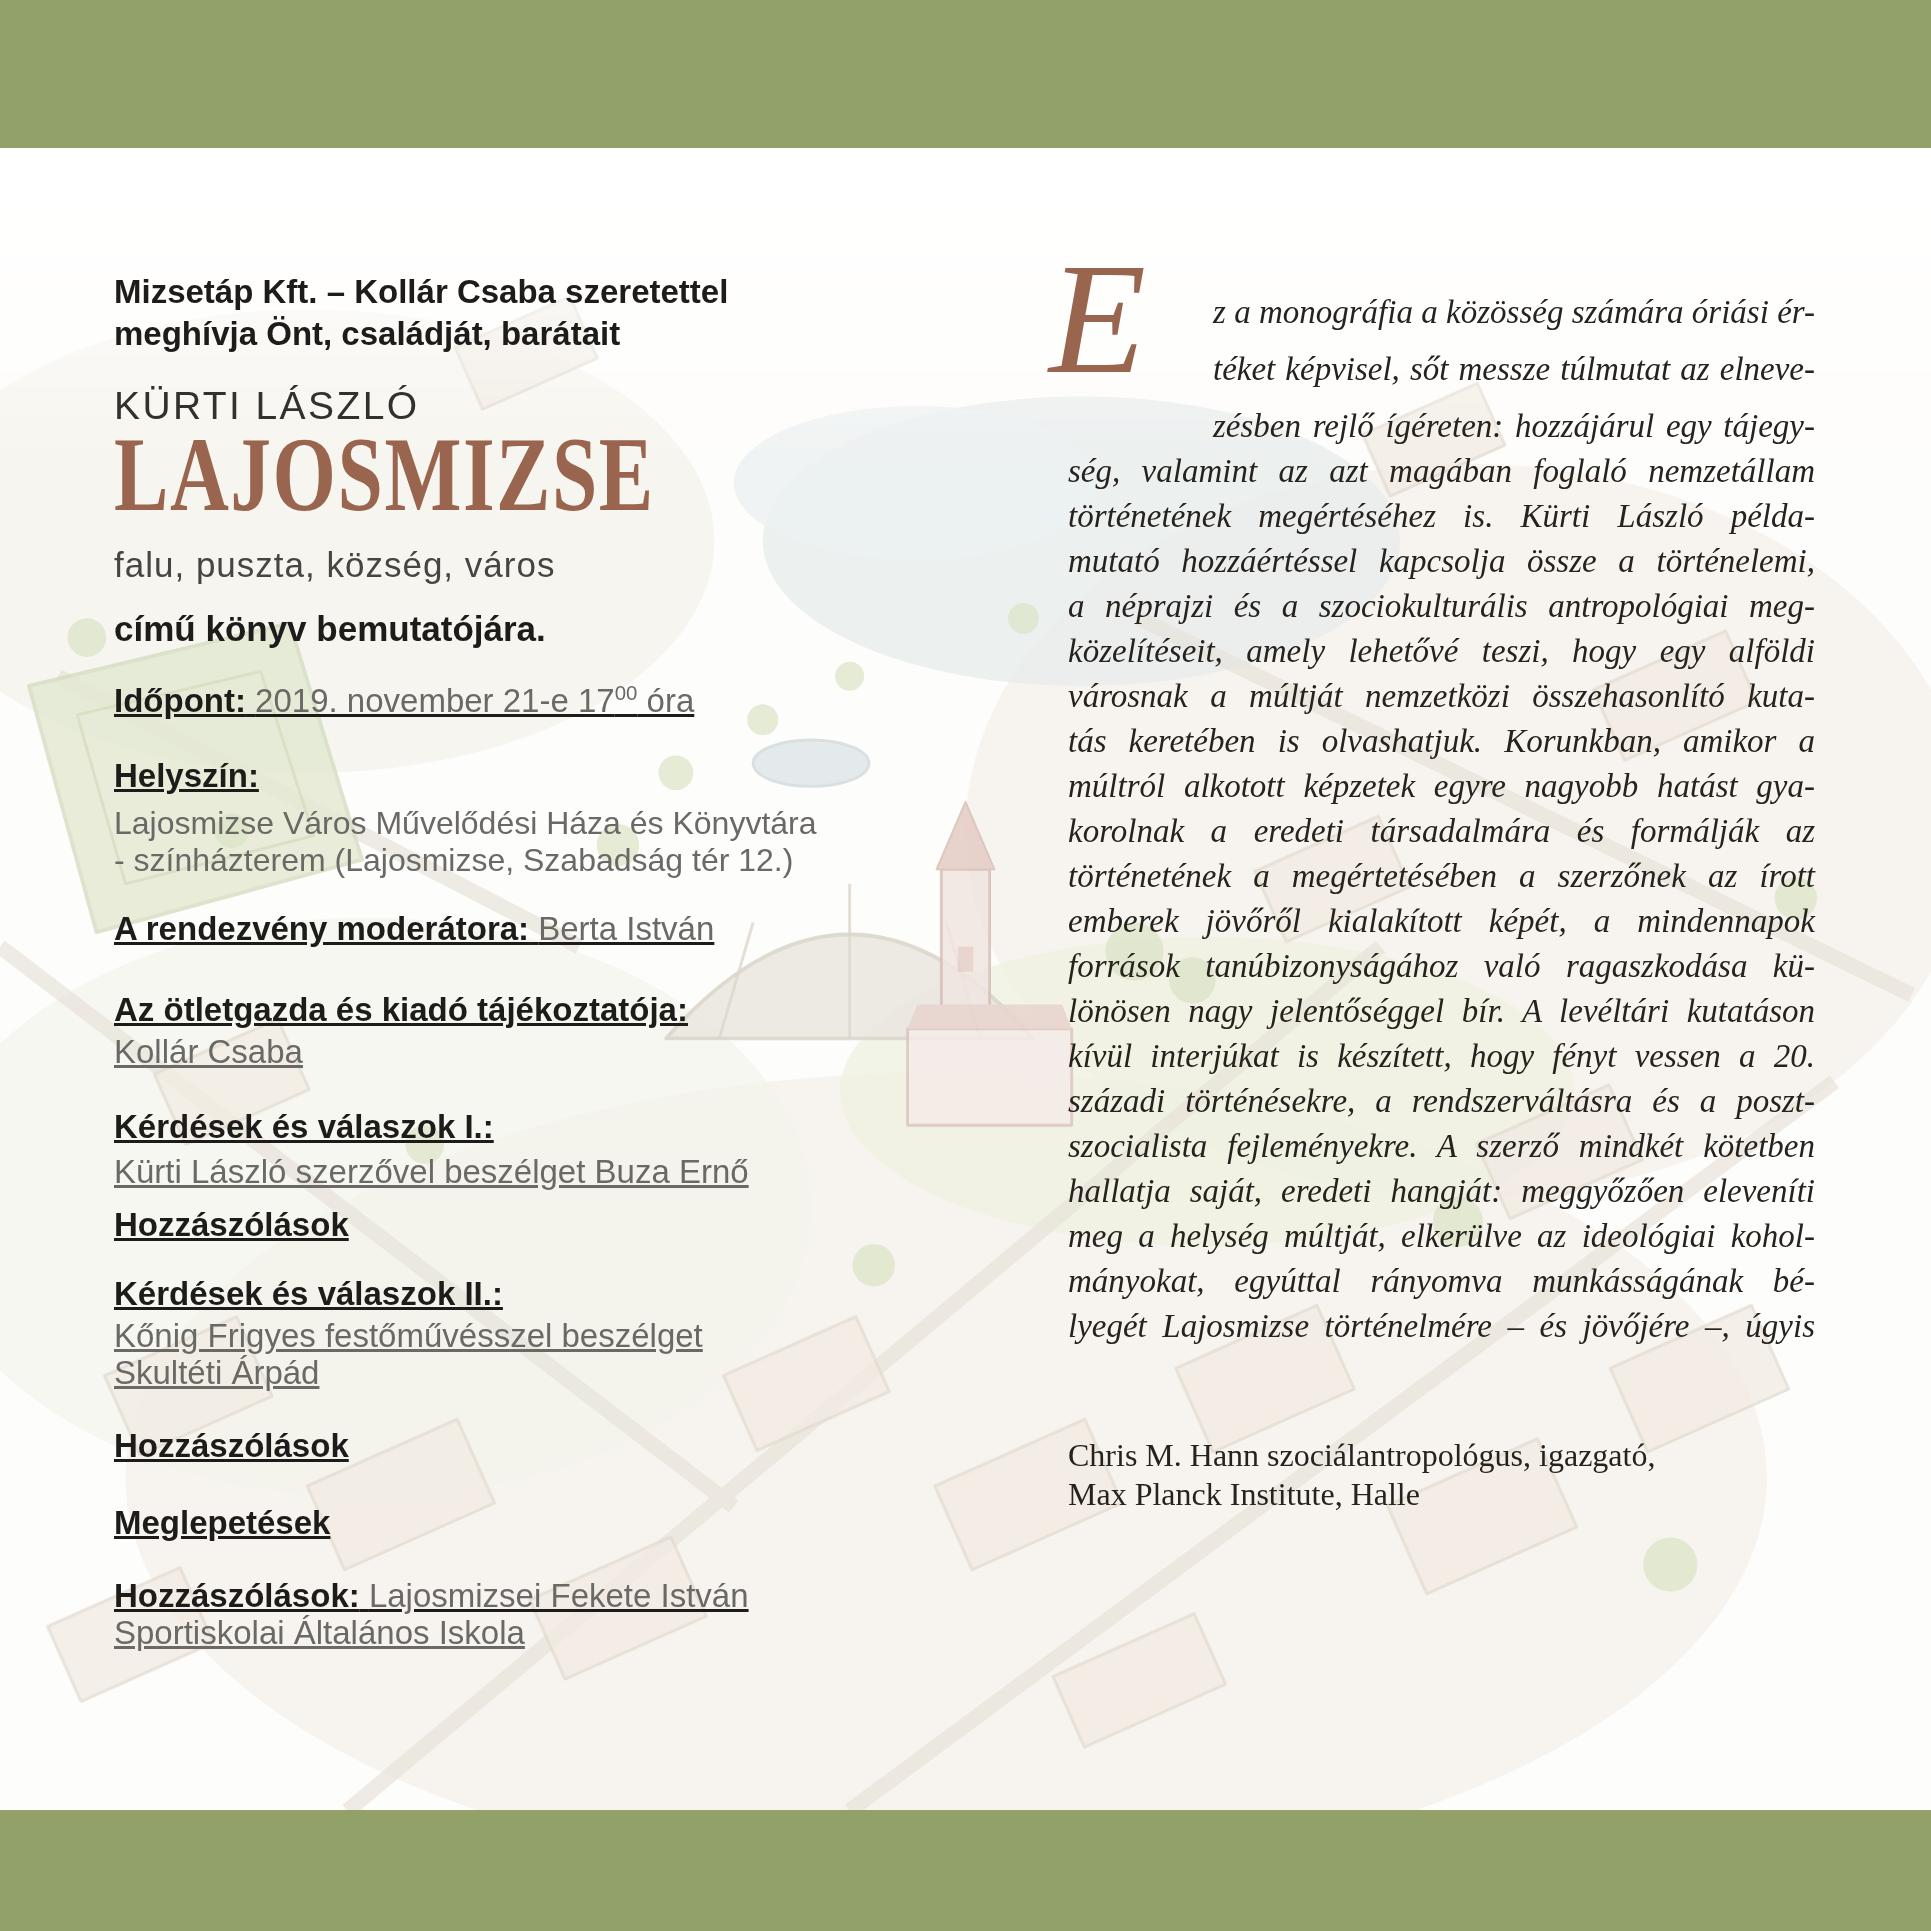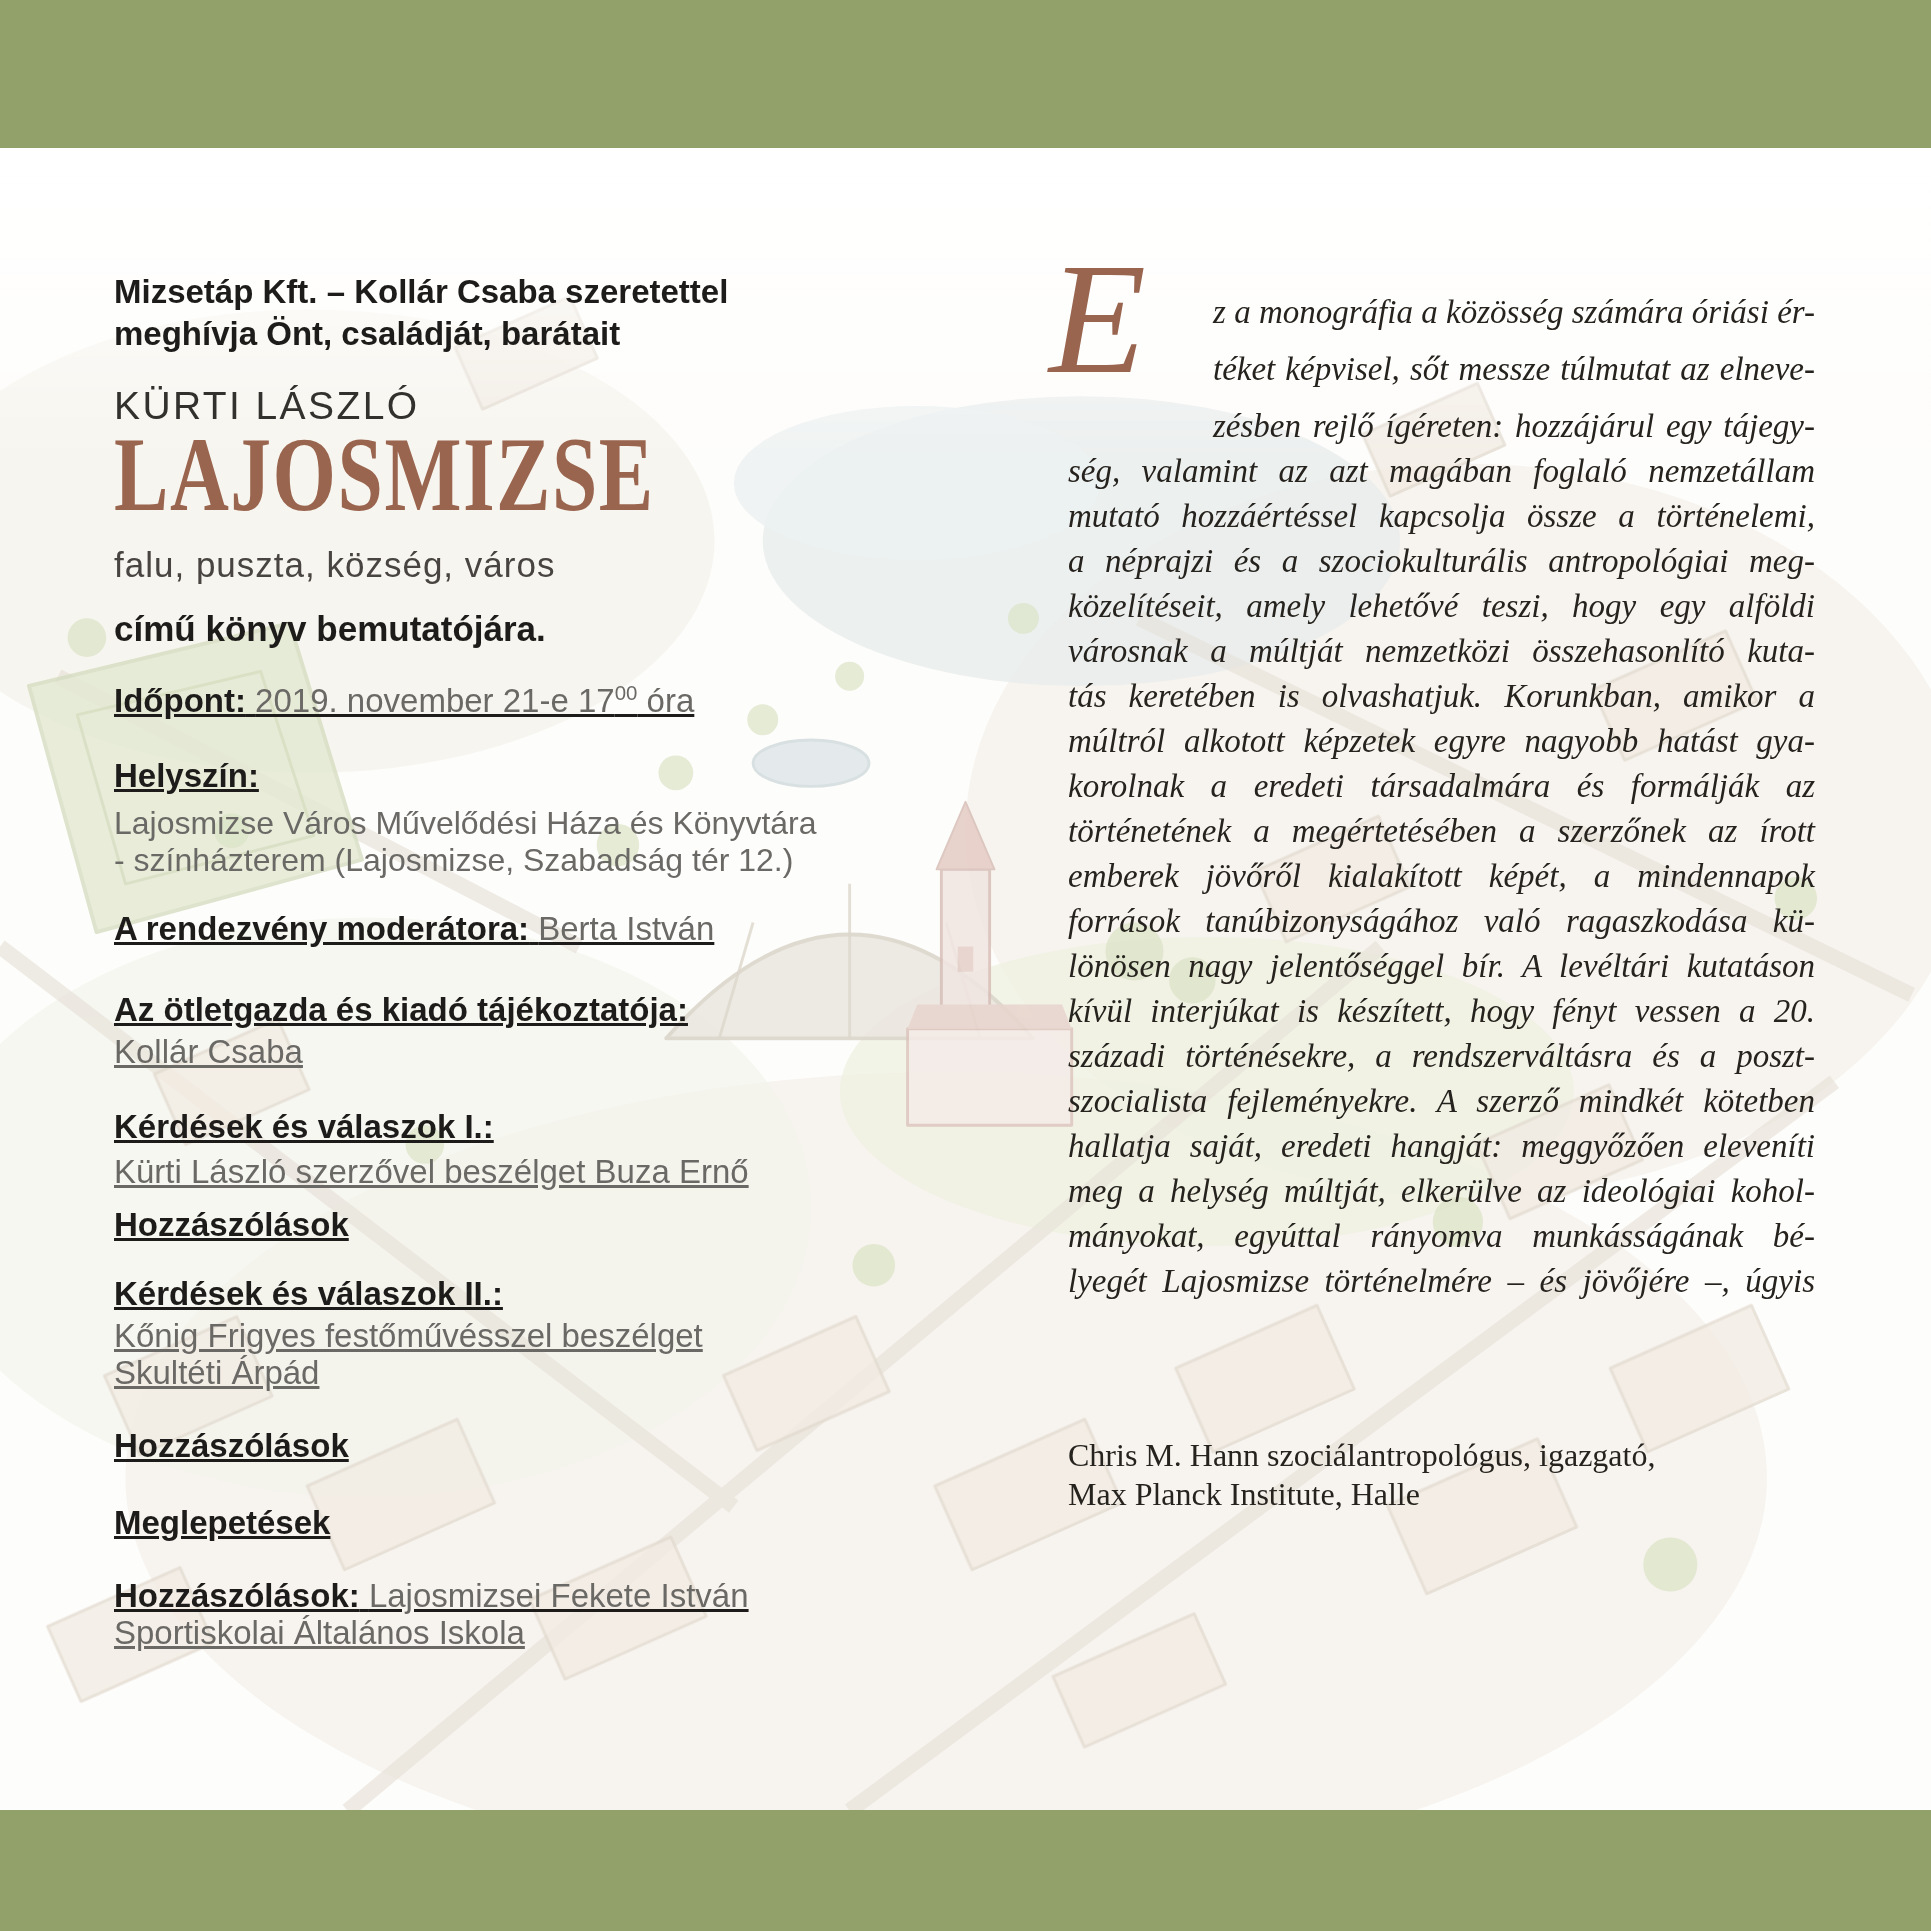--- a/index.html
+++ b/index.html
@@ -180,20 +180,21 @@
   </div>
   <div class="blk line34 v" style="top:1616px">Sportiskolai Általános Iskola</div>
 
   <div class="dropcap">E</div>
 
   <div class="quote">
     <div class="q-line q-ind">z a monográfia a közösség számára óriási ér-</div>
     <div class="q-line q-ind">téket képvisel, sőt messze túlmutat az elneve-</div>
     <div class="q-line q-ind">zésben rejlő ígéreten: hozzájárul egy tájegy-</div>
     <div class="q-line">ség, valamint az azt magában foglaló nemzetállam</div>
+    <div class="q-line">történetének megértéséhez is. Kürti László példa-</div>
     <div class="q-line">mutató hozzáértéssel kapcsolja össze a történelemi,</div>
     <div class="q-line">a néprajzi és a szociokulturális antropológiai meg-</div>
     <div class="q-line">közelítéseit, amely lehetővé teszi, hogy egy alföldi</div>
     <div class="q-line">városnak a múltját nemzetközi összehasonlító kuta-</div>
     <div class="q-line">tás keretében is olvashatjuk. Korunkban, amikor a</div>
     <div class="q-line">múltról alkotott képzetek egyre nagyobb hatást gya-</div>
     <div class="q-line">korolnak a eredeti társadalmára és formálják az</div>
     <div class="q-line">történetének a megértetésében a szerzőnek az írott</div>
     <div class="q-line">emberek jövőről kialakított képét, a mindennapok</div>
     <div class="q-line">források tanúbizonyságához való ragaszkodása kü-</div>

